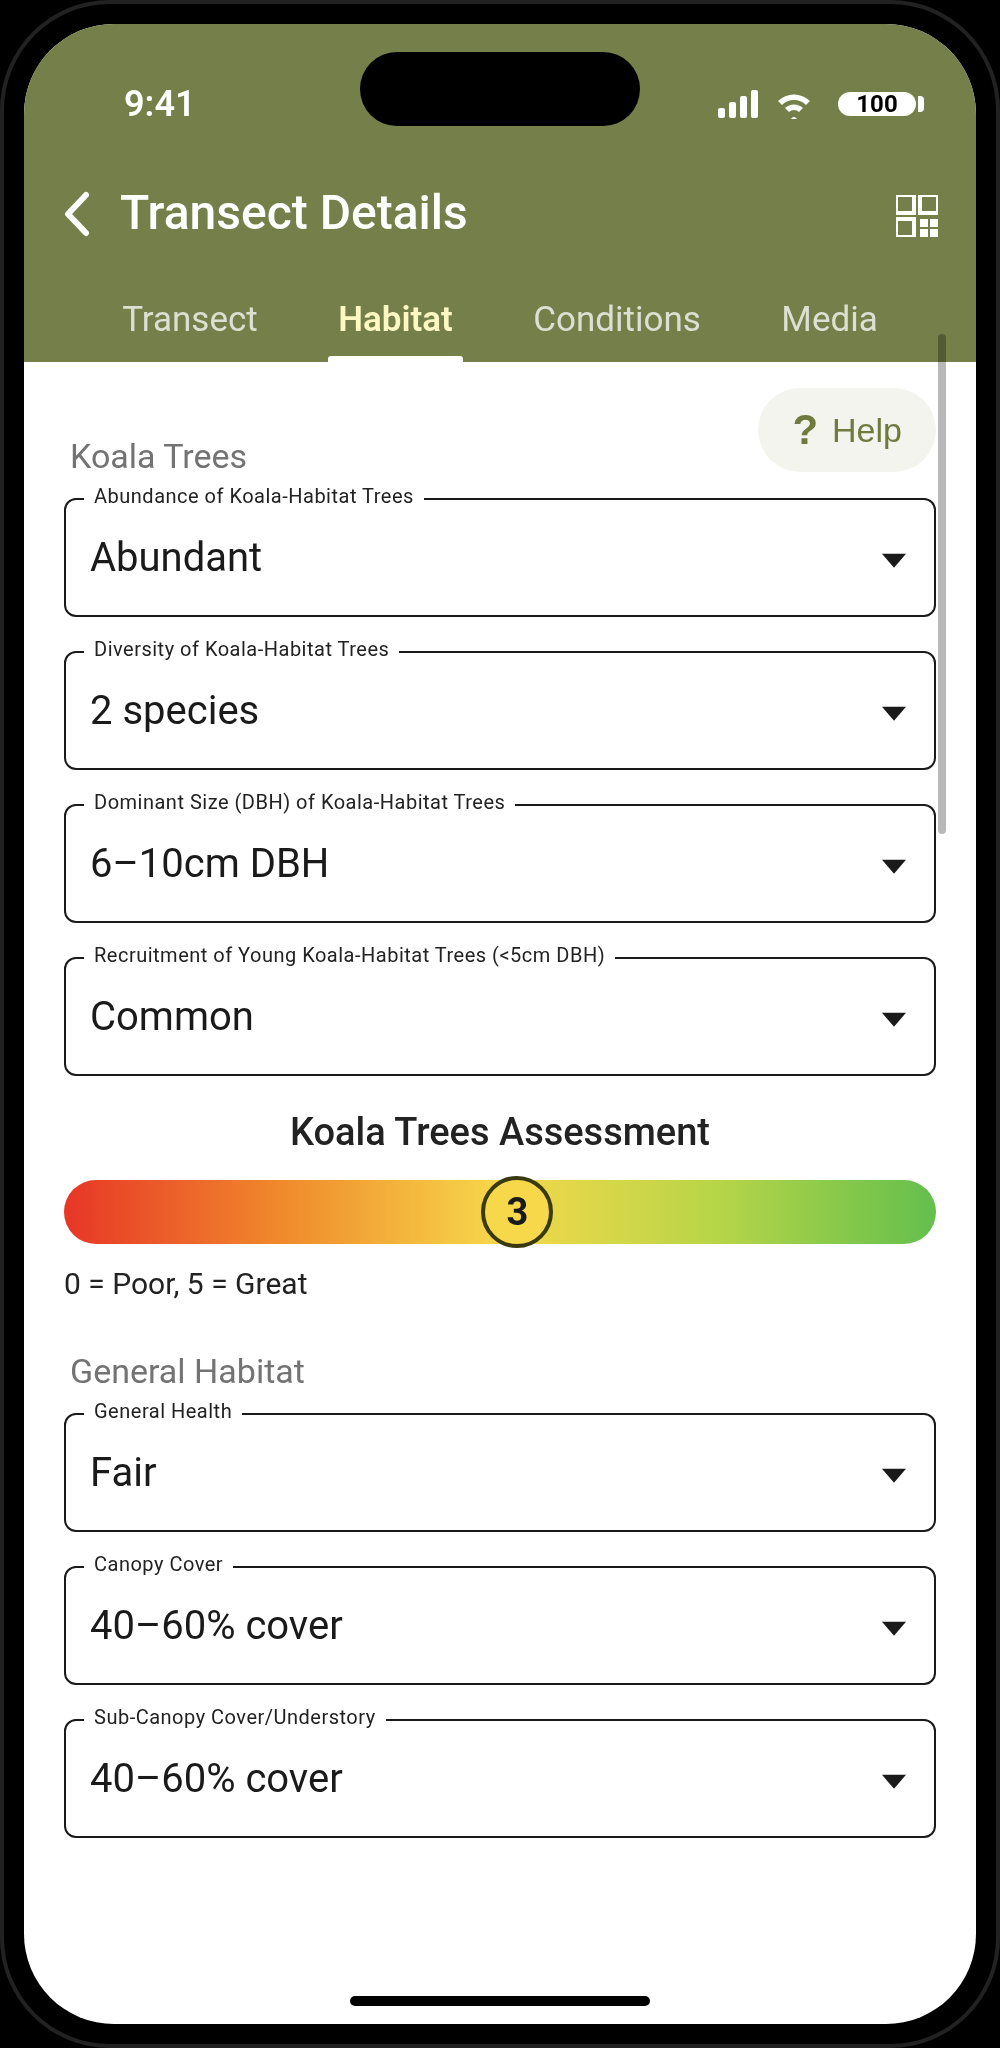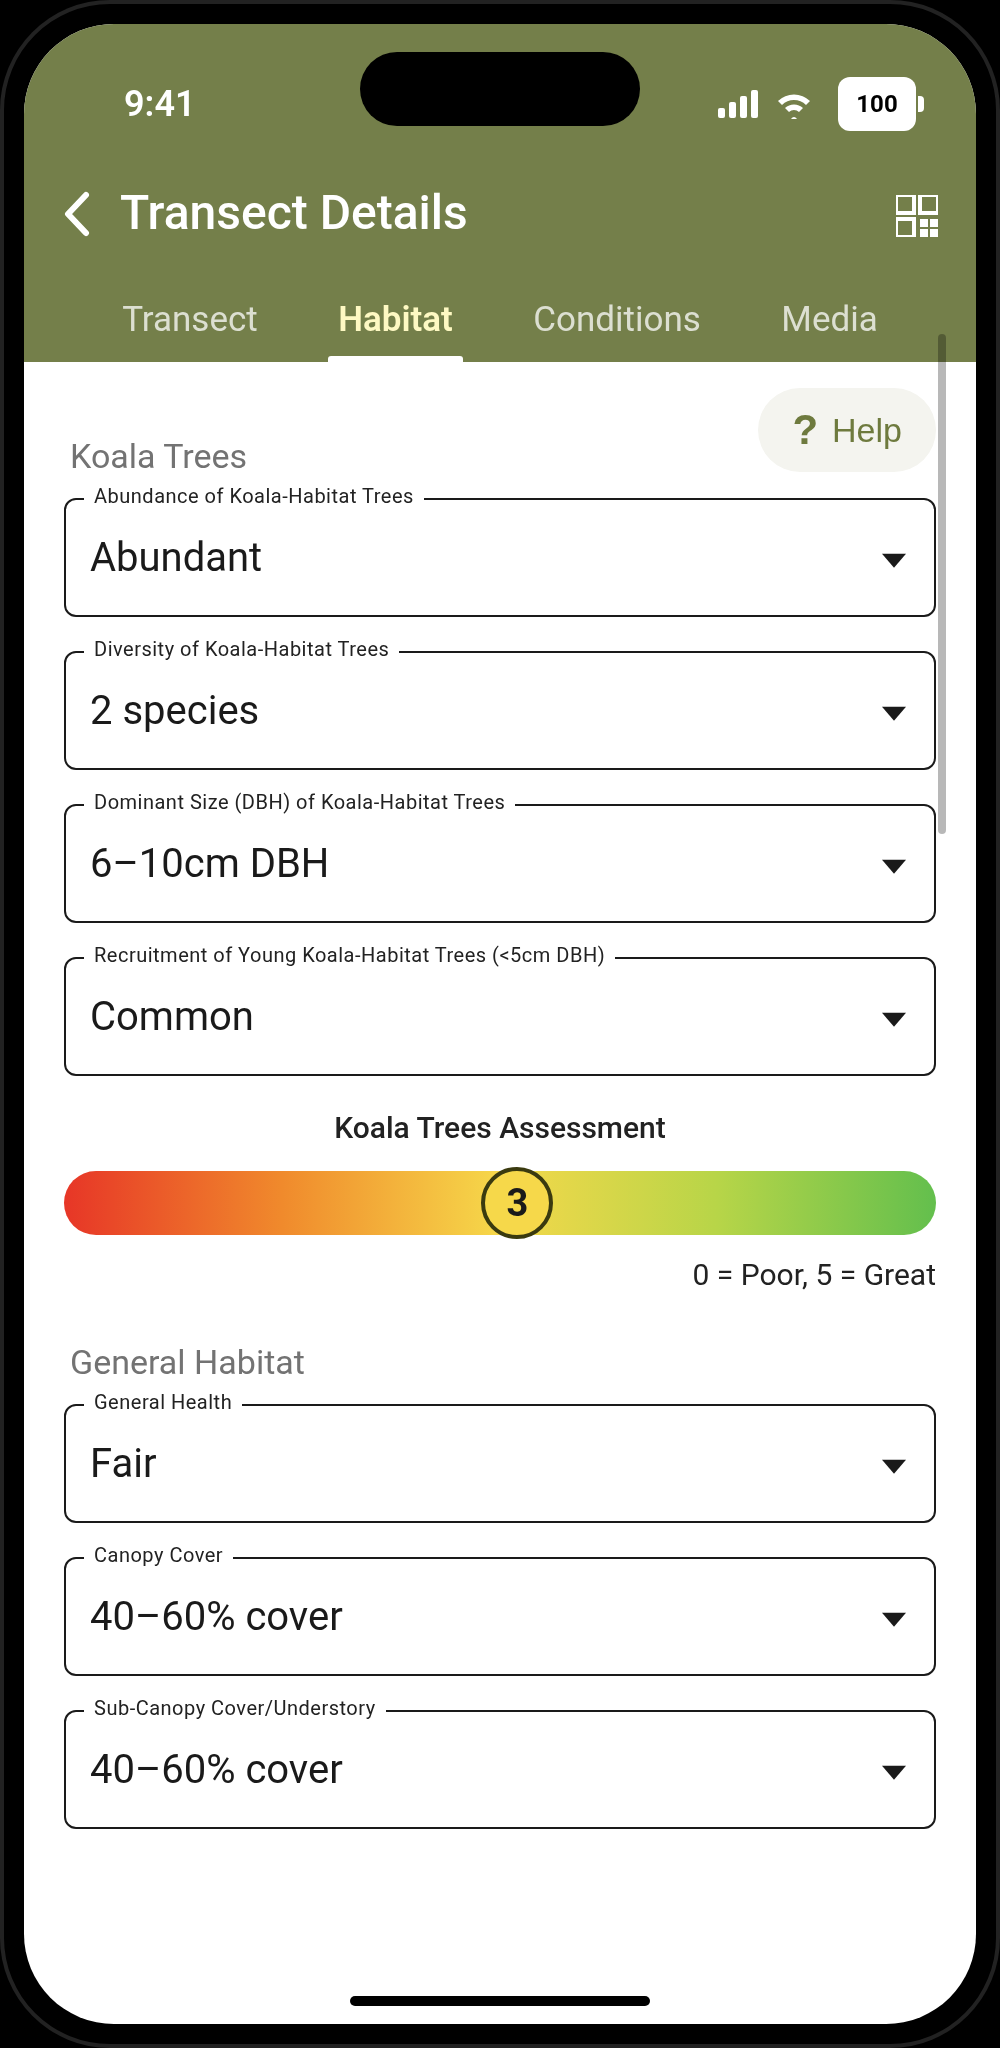--- a/index.html
+++ b/index.html
@@ -56,21 +56,21 @@
     display: flex;
     align-items: center;
     gap: 14px;
   }
   .status-right svg { display: block; }
   .battery-pill {
     display: inline-flex;
     align-items: center;
     justify-content: center;
     width: 78px;
-    height: 54px;
+    height: 24px;
     background: #fff;
     color: #000;
     border-radius: 12px;
     font-size: 24px;
     font-weight: 700;
     position: relative;
     margin-left: 10px;
   }
   .battery-pill::after {
     content: "";
@@ -192,21 +192,21 @@
     right: 28px;
     top: 50%;
     transform: translateY(-30%);
     border-left: 12px solid transparent;
     border-right: 12px solid transparent;
     border-top: 14px solid #1a1a1a;
     pointer-events: none;
   }
   .assessment-title {
     text-align: center;
-    font-size: 30px;
+    font-size: 38px;
     color: #222;
     font-weight: 500;
     margin: 20px 0 26px 0;
   }
   .gradient-bar {
     height: 64px;
     border-radius: 32px;
     background: linear-gradient(90deg, #e73627 0%, #f08a2c 25%, #f6d84a 50%, #b7d548 75%, #63bf4d 100%);
     position: relative;
     margin-bottom: 22px;
@@ -221,21 +221,21 @@
     background: #f6d84a;
     border: 4px solid #3a3a0f;
     display: flex;
     align-items: center;
     justify-content: center;
     font-size: 38px;
     font-weight: 700;
     color: #1a1a1a;
   }
   .gradient-legend {
-    text-align: right;
+    text-align: left;
     font-size: 30px;
     color: #222;
     margin-bottom: 10px;
   }
   .home-indicator {
     position: absolute;
     bottom: 18px;
     left: 50%;
     transform: translateX(-50%);
     width: 300px;

